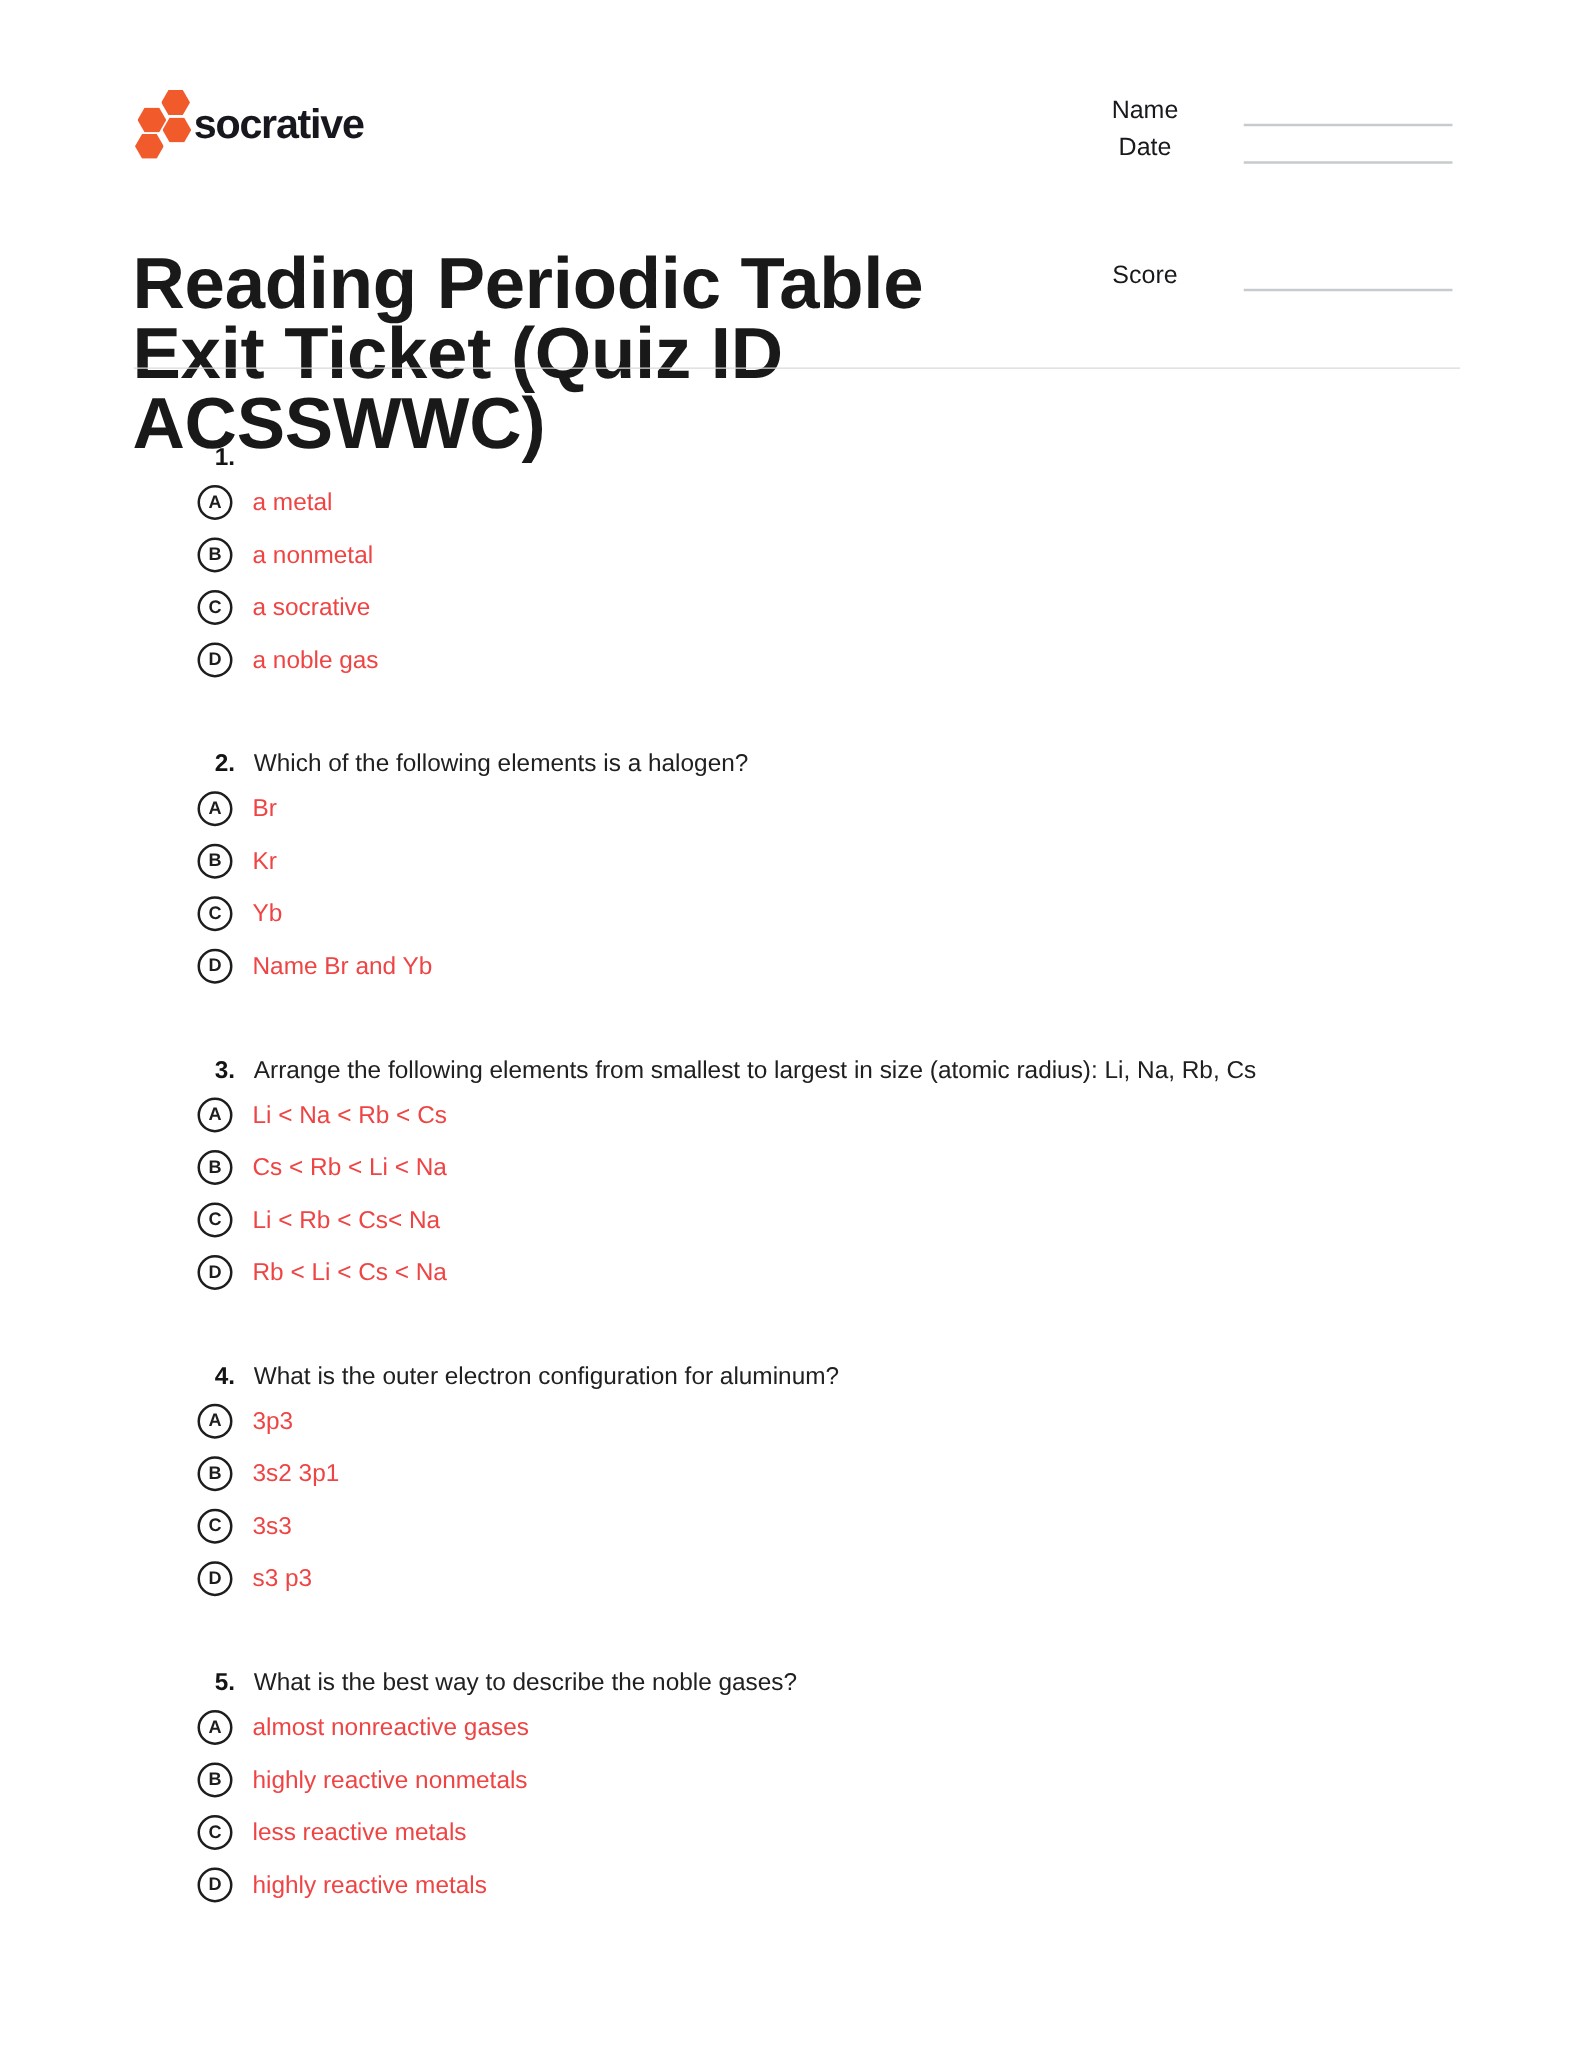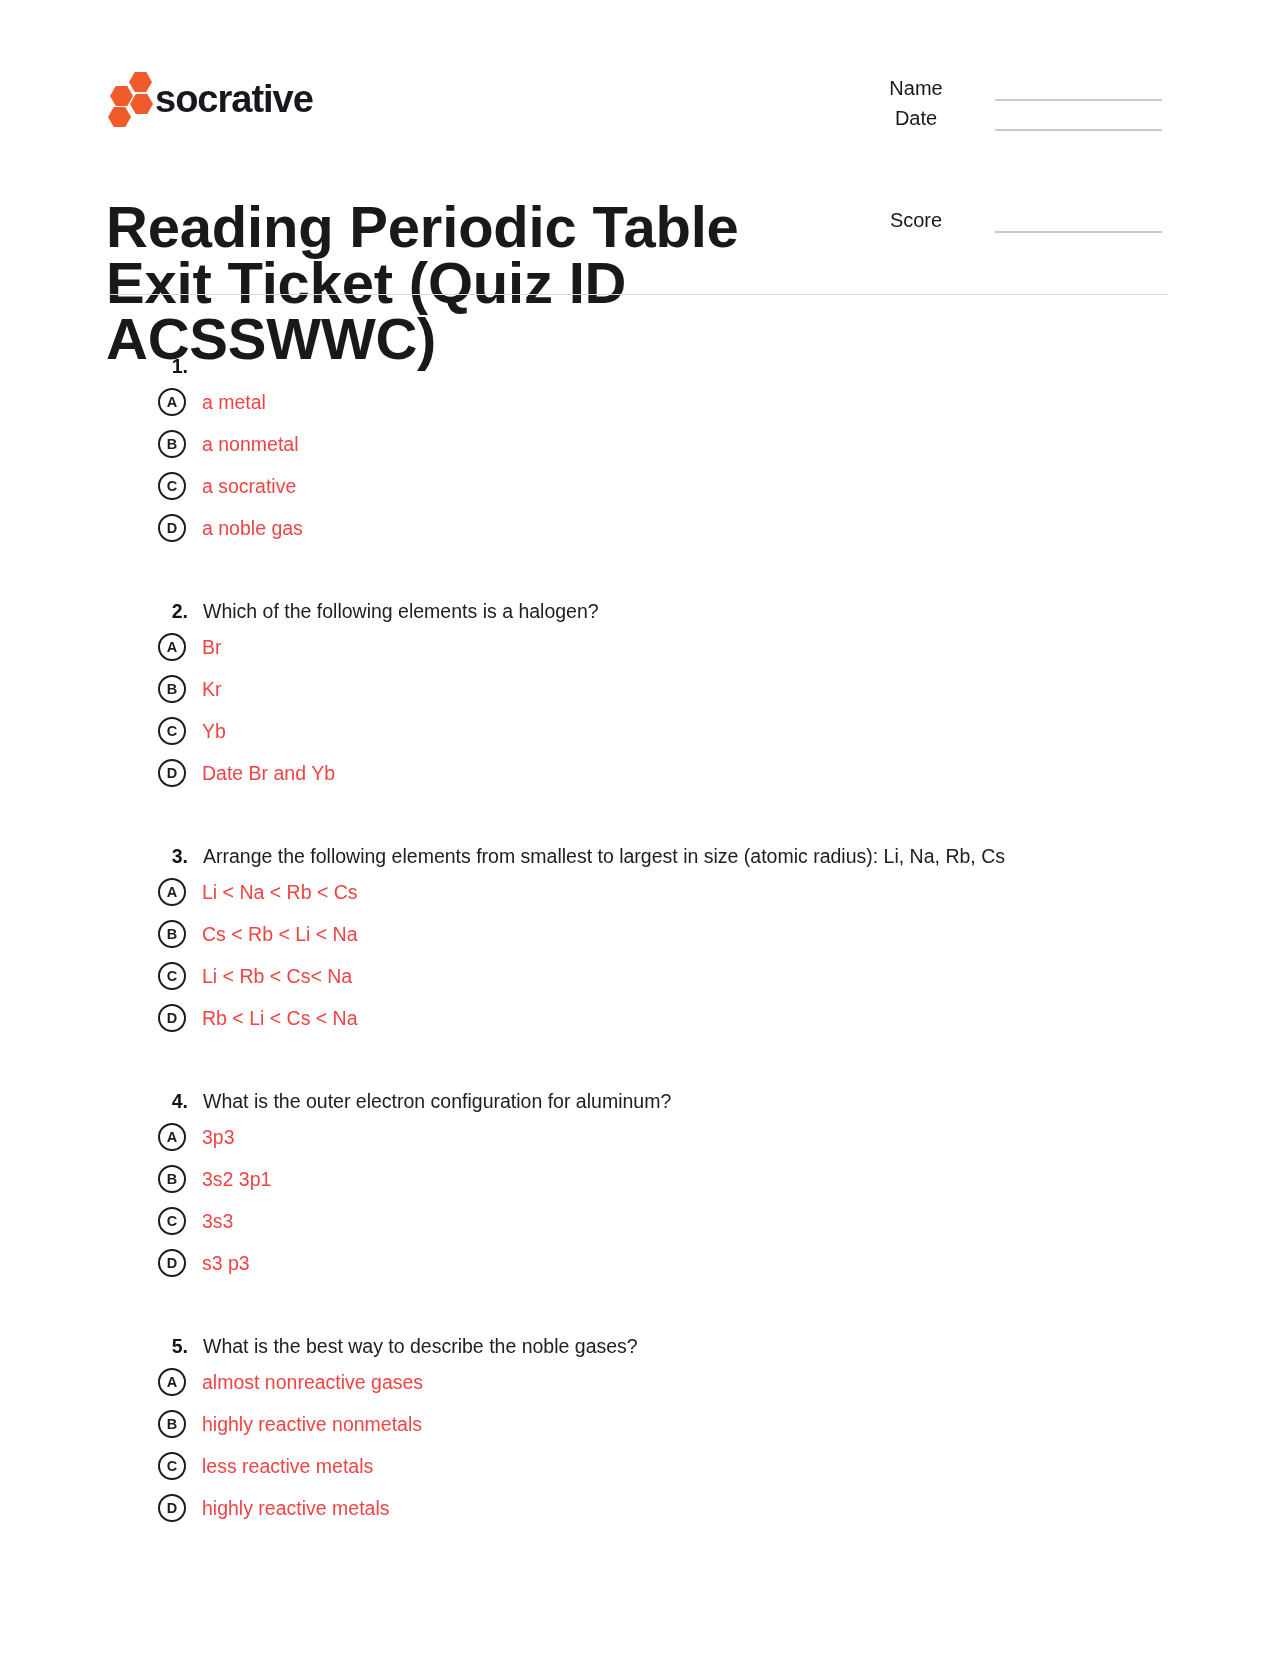--- a/index.html
+++ b/index.html
@@ -15,21 +15,21 @@
     position:absolute; width:23px; height:20px;
     background:var(--accent,#F15B2B);
     clip-path:polygon(25% 0%, 75% 0%, 100% 50%, 75% 100%, 25% 100%, 0% 50%);
   }
   .hex1 { left:22px; top:2px; }
   .hex2 { left:3px;  top:16px; }
   .hex3 { left:23px; top:24px; }
   .hex4 { left:1px;  top:37px; }
   .wordmark {
     position:absolute; left:48px; top:4px; line-height:50px;
-    font-size:38px; font-weight:700; letter-spacing:-1px; color:#16181d;text-align:right;
+    font-size:33px; font-weight:700; letter-spacing:-1px; color:#16181d;text-align:right;
   }
 
   
   .field-label {
     position:absolute; left:850px; width:132px; text-align:center;
     font-size:20px; color:#17191d; line-height:24px;
   }
   .lbl-name  { top:76px; }
   .lbl-date  { top:106px; }
   .lbl-score { top:208px; }
@@ -136,21 +136,21 @@
       <div class="option">
         <span class="bubble">B</span>
         <span class="opt-text">Kr</span>
       </div>
       <div class="option">
         <span class="bubble">C</span>
         <span class="opt-text">Yb</span>
       </div>
       <div class="option">
         <span class="bubble">D</span>
-        <span class="opt-text">Date Br and Yb</span>
+        <span class="opt-text">Name Br and Yb</span>
       </div>
     </div>
 
     <div class="question">
       <div class="q-head">
         <span class="q-num">3.</span>
         <span class="q-text">Arrange the following elements from smallest to largest in size (atomic radius): Li, Na, Rb, Cs</span>
       </div>
       <div class="option">
         <span class="bubble">A</span>

